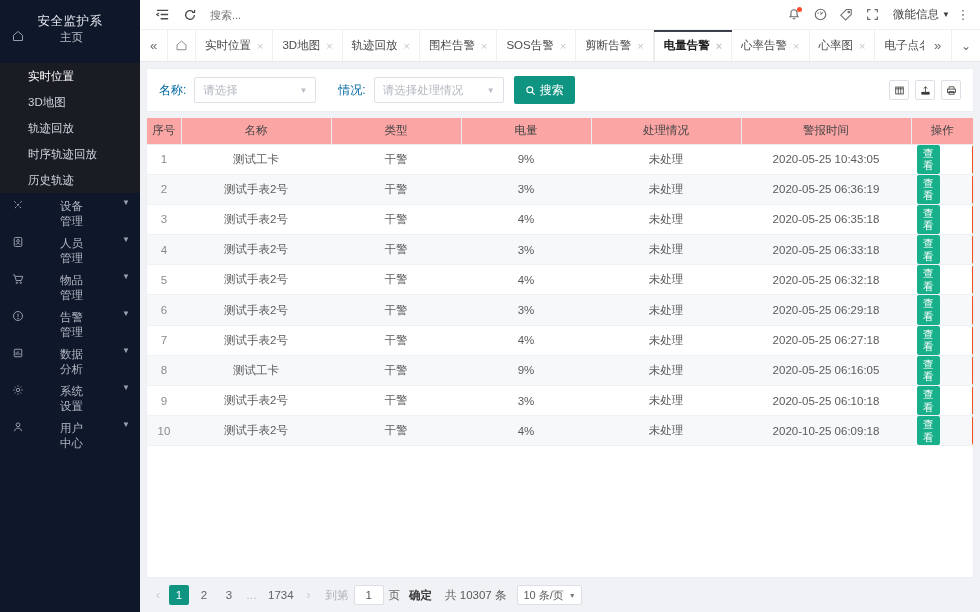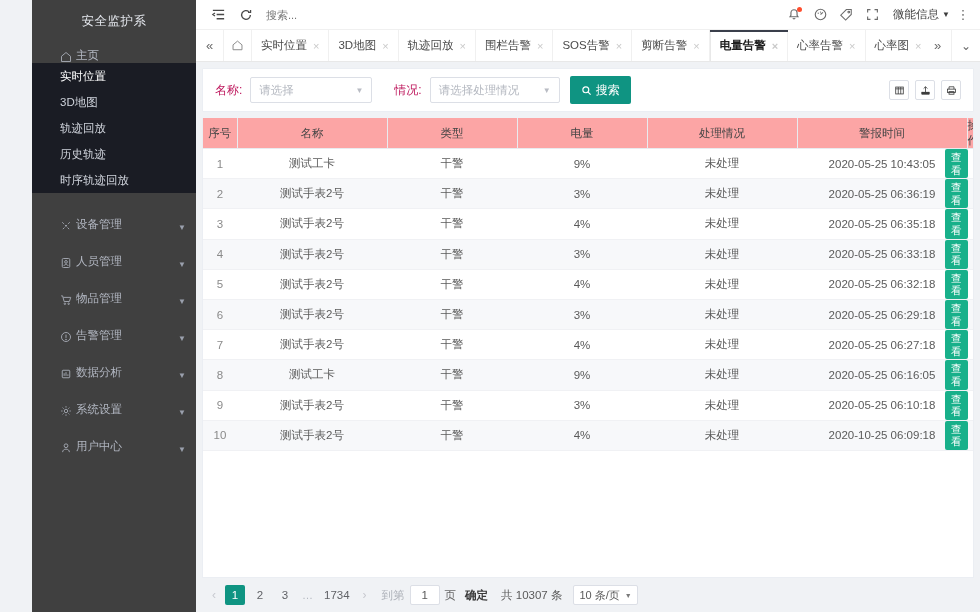--- a/index.html
+++ b/index.html
@@ -7,40 +7,39 @@
     width: 980px; height: 612px;
     font-family: "Liberation Sans", "DejaVu Sans", sans-serif;
     font-size: 12px;
     background: #f0f2f5;
     overflow: hidden;
   }
   #app { display: flex; width: 980px; height: 612px; }
 
   
   #sidebar {
-    width: 164px; height: 612px;
-    background: #404040;
+    width: 140px; height: 612px;
+    background: #0f172a;
     color: #b9bec9;
     flex: none;
     overflow: hidden;
-    margin-left: 32px;
   }
   .logo {
     height: 30px; line-height: 30px;
     text-align: center;
     color: #e6e9ef;
     font-size: 12.5px;
     letter-spacing: .5px;
     padding-top: 6px;
   }
   .nav-item {
-    height: 33px; display: flex; align-items: flex-end;
-    padding: 0 10px 0 28px;
+    height: 33px; display: flex; align-items: flex-start;
+    padding: 0 10px 0 12px;
     font-size: 11.5px; color: #b2b7c2;
-    cursor: pointer; position: relative;
+    cursor: pointer; position: relative; gap: 32px;
   }
   .nav-item .ico { width: 16px; flex: none; opacity: .85; display:flex; align-items:center; }
   .nav-item .lbl { flex: 1; }
   .nav-item.active { color: #fff; }
   .nav-item.active .ico { opacity: 1; }
   .caret { font-size: 8px; color: #9aa0ad; line-height: 1; }
   .submenu { background: #1a1c24; }
   .sub-item {
     height: 26px; display: flex; align-items: center;
     padding-left: 28px;
@@ -87,21 +86,21 @@
   .tab.active::before {
     content: ""; position: absolute; left: -1px; right: -1px; top: 0; height: 2px; background: #3a3f4b;
   }
   .ts-right { display: flex; flex: none; }
 
   
   #filterbar {
     margin: 6px; background: #fff; height: 44px; border: 1px solid #ebeef3;
     display: flex; align-items: center; padding: 0 12px; flex: none; border-radius: 1px;
   }
-  .f-label { font-size: 12px; color: #be185d; margin-right: 8px; }
+  .f-label { font-size: 12px; color: #0369a1; margin-right: 8px; }
   .f-select {
     height: 26px; border: 1px solid #dcdfe6; background: #fff; border-radius: 2px;
     display: flex; align-items: center; padding: 0 8px; cursor: pointer;
   }
   .f-select .val { font-size: 11.5px; color: #b4b8c0; flex: 1; }
   .f-select .arw { font-size: 8px; color: #b9bcc4; margin-left: 8px; }
   .sel-name { width: 122px; margin-right: 22px; }
   .sel-status { width: 130px; margin-right: 10px; }
   .btn-search {
     height: 28px; background: #0f9482; color: #fff; border: none; border-radius: 2px;
@@ -184,24 +183,24 @@
       <div class="sub-item cur">
         <span>实时位置</span>
       </div>
       <div class="sub-item">
         <span>3D地图</span>
       </div>
       <div class="sub-item">
         <span>轨迹回放</span>
       </div>
       <div class="sub-item">
+        <span>时序轨迹回放</span>
+      </div>
+      <div class="sub-item">
         <span>历史轨迹</span>
-      </div>
-      <div class="sub-item">
-        <span>时序轨迹回放</span>
       </div>
     </div>
 
     <div class="nav-item" style="margin-top:6px">
       <span class="ico">
         <svg class="si" viewBox="0 0 16 16">
             <path d="M3 3l10 10M13 3L3 13" stroke-dasharray="3 2"></path>
           </svg>
       </span>
       <span class="lbl">设备管理</span>

